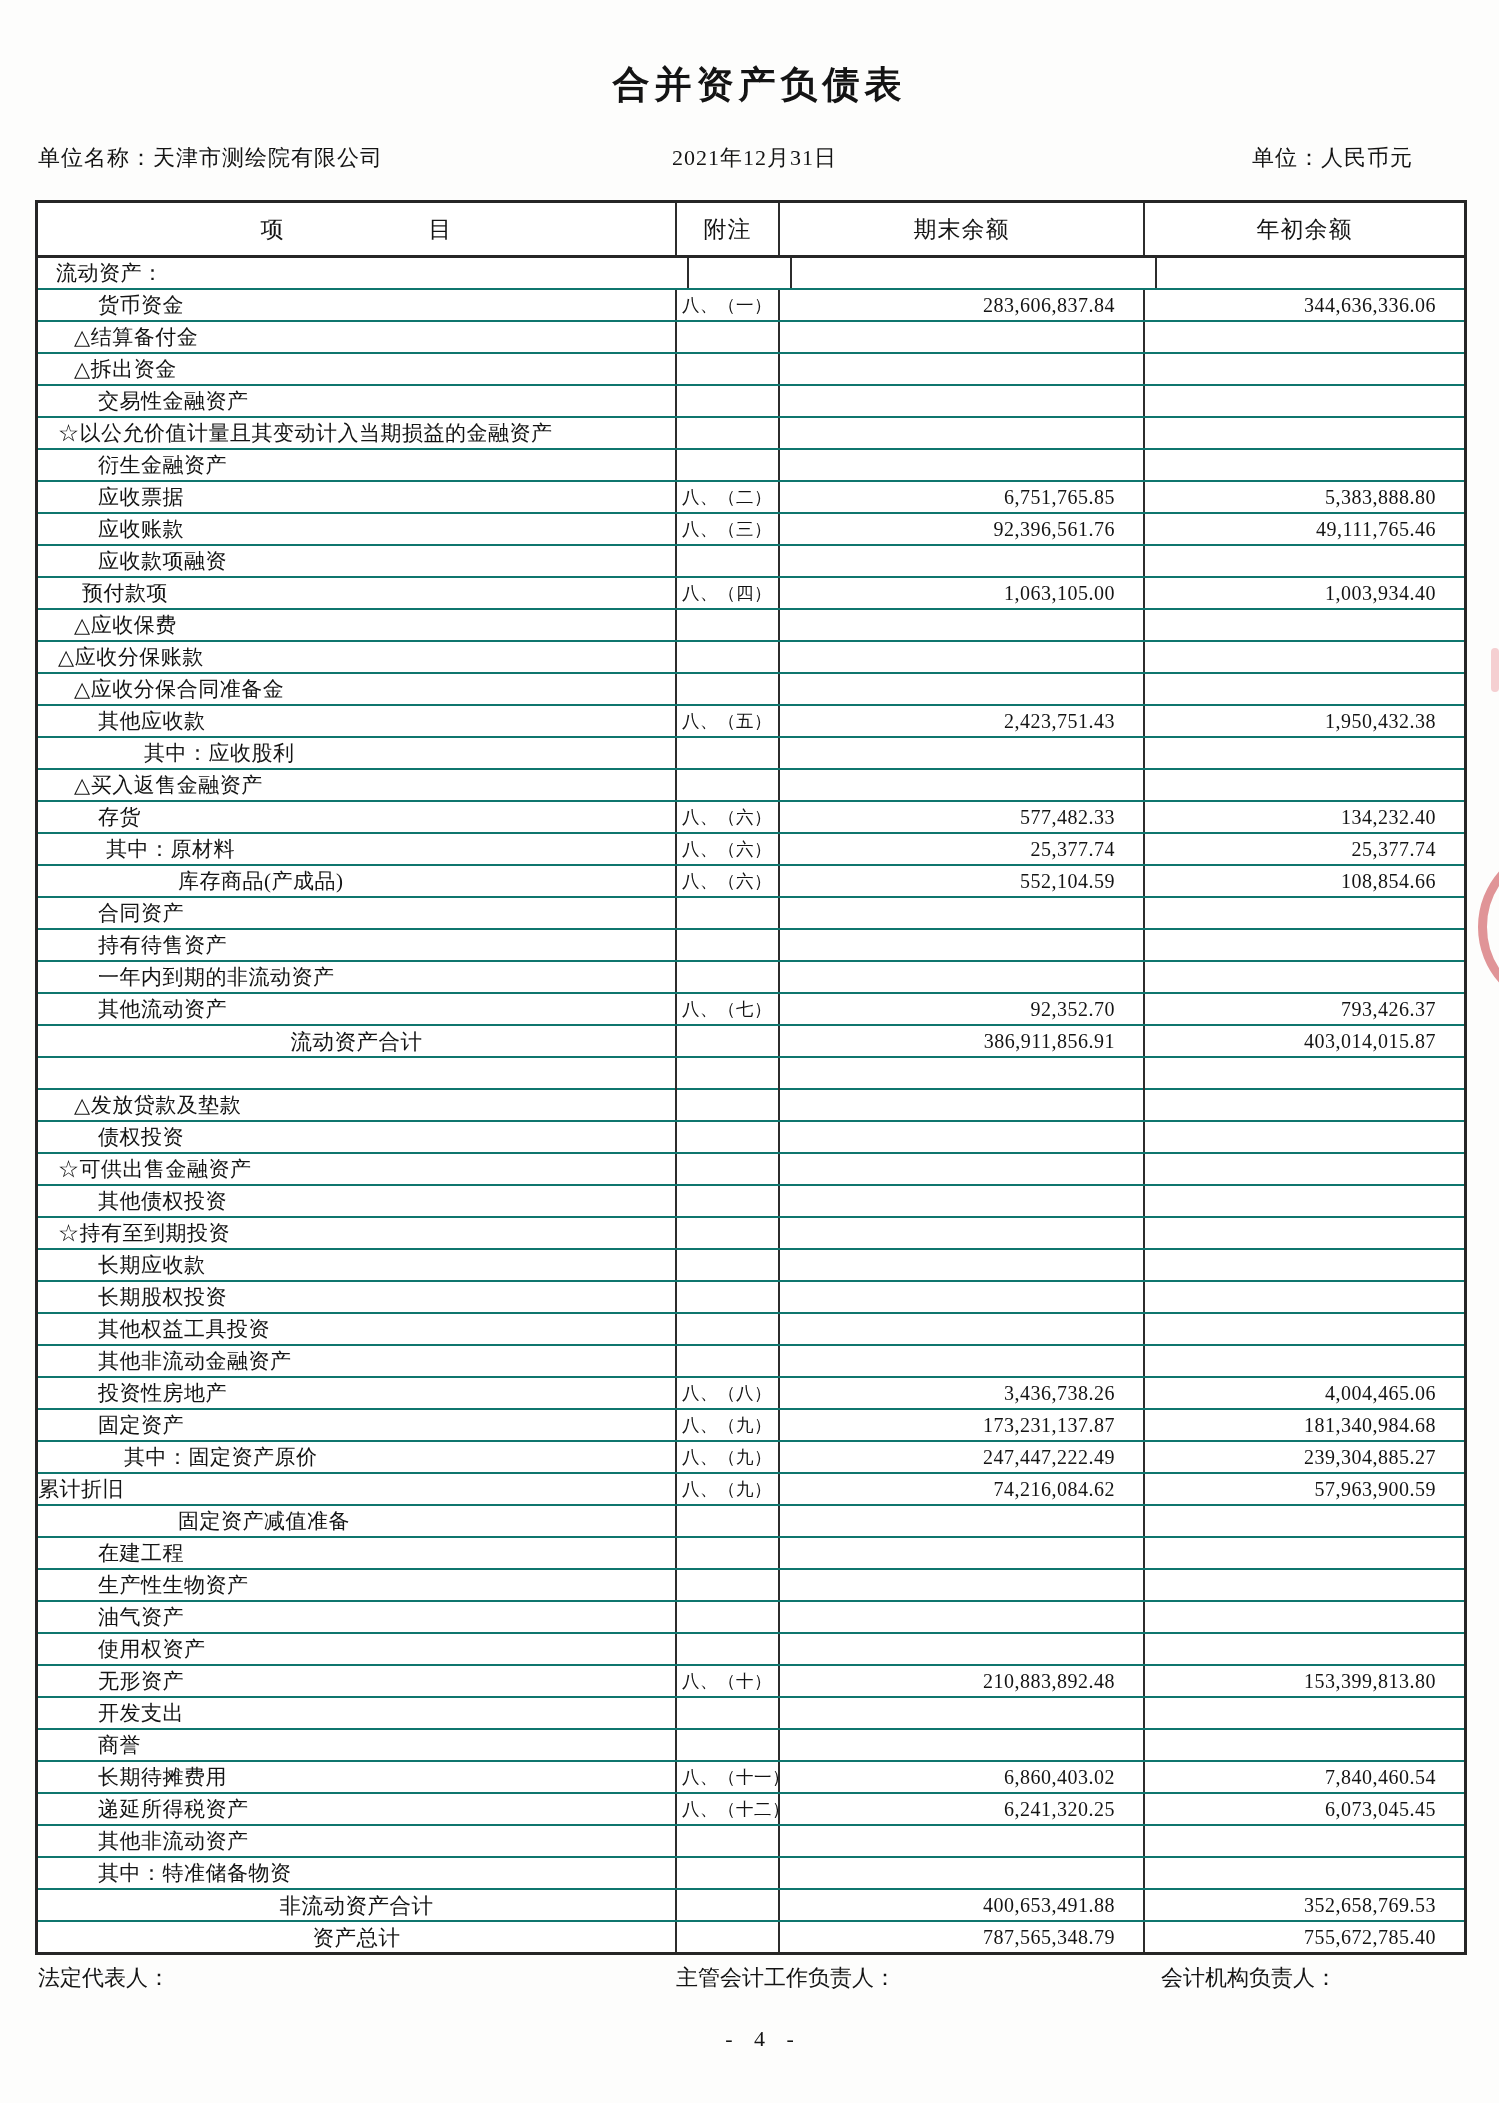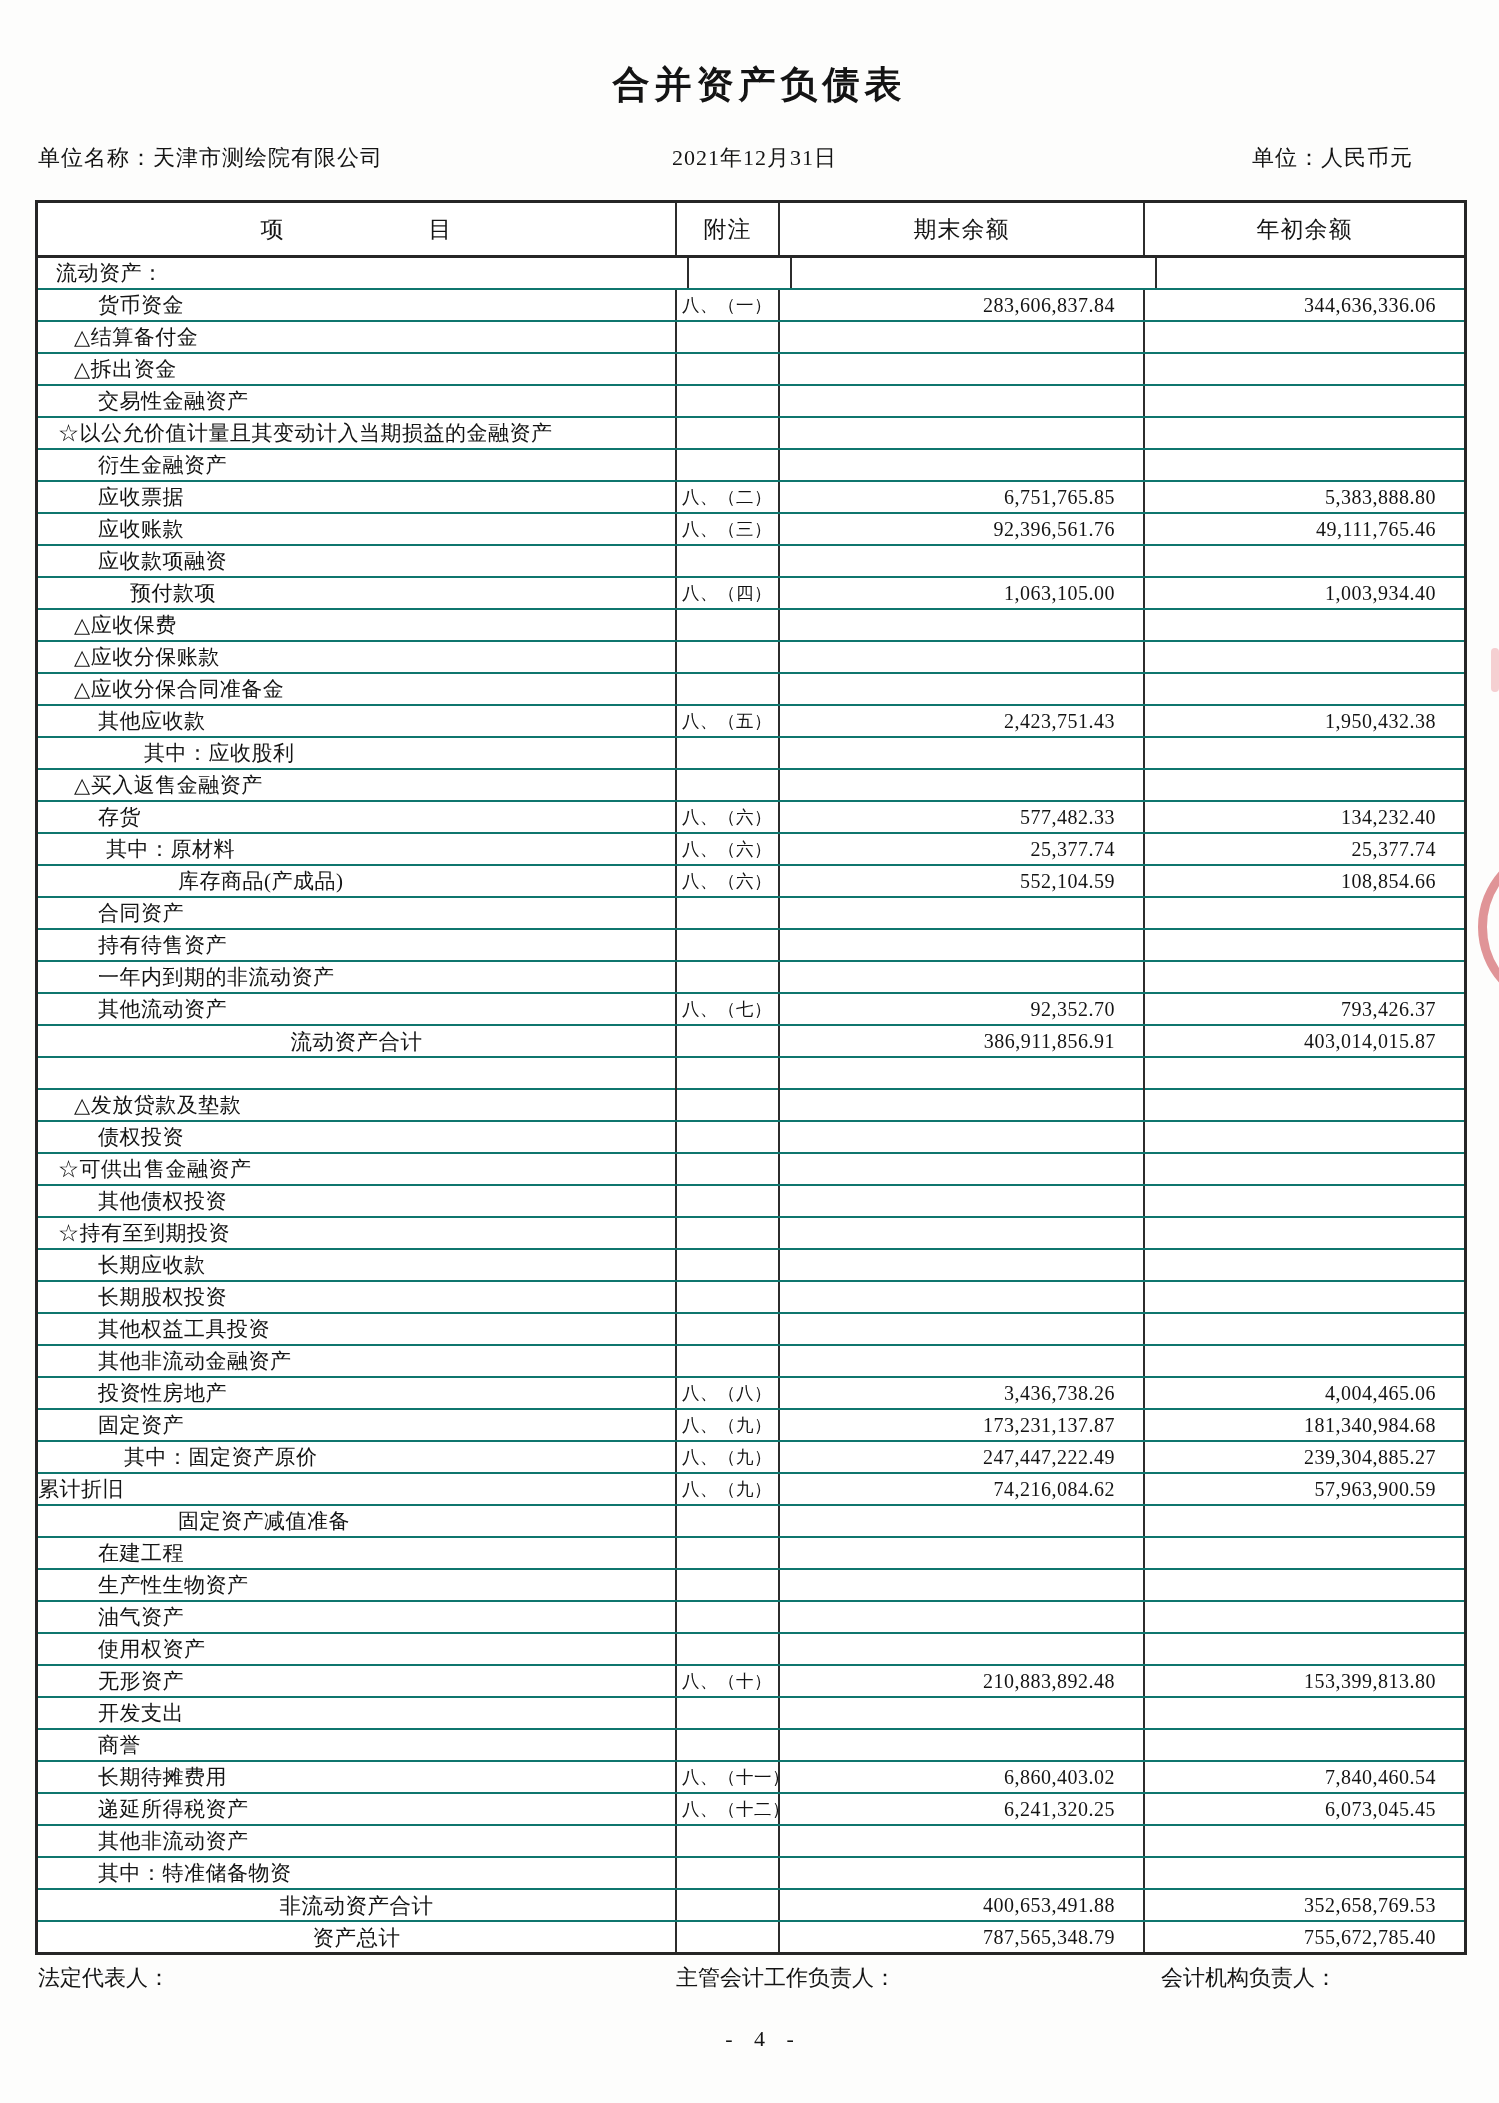--- a/index.html
+++ b/index.html
@@ -130,33 +130,33 @@
           <div class="td num">92,396,561.76</div>
           <div class="td num">49,111,765.46</div>
         </div>
         <div class="tr">
           <div class="td item" style="padding-left: 60px;">应收款项融资</div>
           <div class="td note"></div>
           <div class="td num"></div>
           <div class="td num"></div>
         </div>
         <div class="tr">
-          <div class="td item" style="padding-left: 92px;">预付款项</div>
+          <div class="td item" style="padding-left: 44px;">预付款项</div>
           <div class="td note">八、（四）</div>
           <div class="td num">1,063,105.00</div>
           <div class="td num">1,003,934.40</div>
         </div>
         <div class="tr">
           <div class="td item" style="padding-left: 36px;">△应收保费</div>
           <div class="td note"></div>
           <div class="td num"></div>
           <div class="td num"></div>
         </div>
         <div class="tr">
-          <div class="td item" style="padding-left: 36px; border-radius: 11px;">△应收分保账款</div>
+          <div class="td item" style="padding-left: 20px; border-radius: 11px;">△应收分保账款</div>
           <div class="td note"></div>
           <div class="td num"></div>
           <div class="td num"></div>
         </div>
         <div class="tr">
           <div class="td item" style="padding-left: 36px;">△应收分保合同准备金</div>
           <div class="td note"></div>
           <div class="td num"></div>
           <div class="td num"></div>
         </div>

